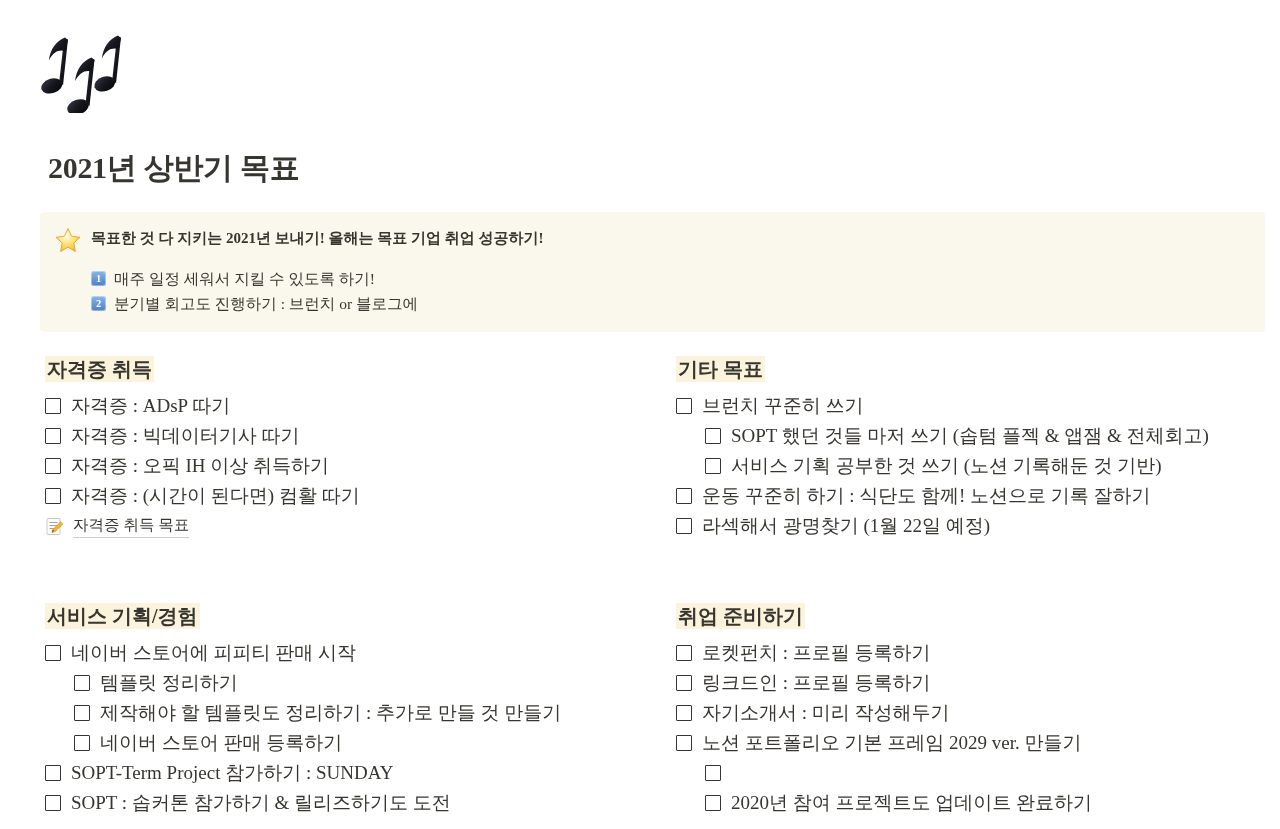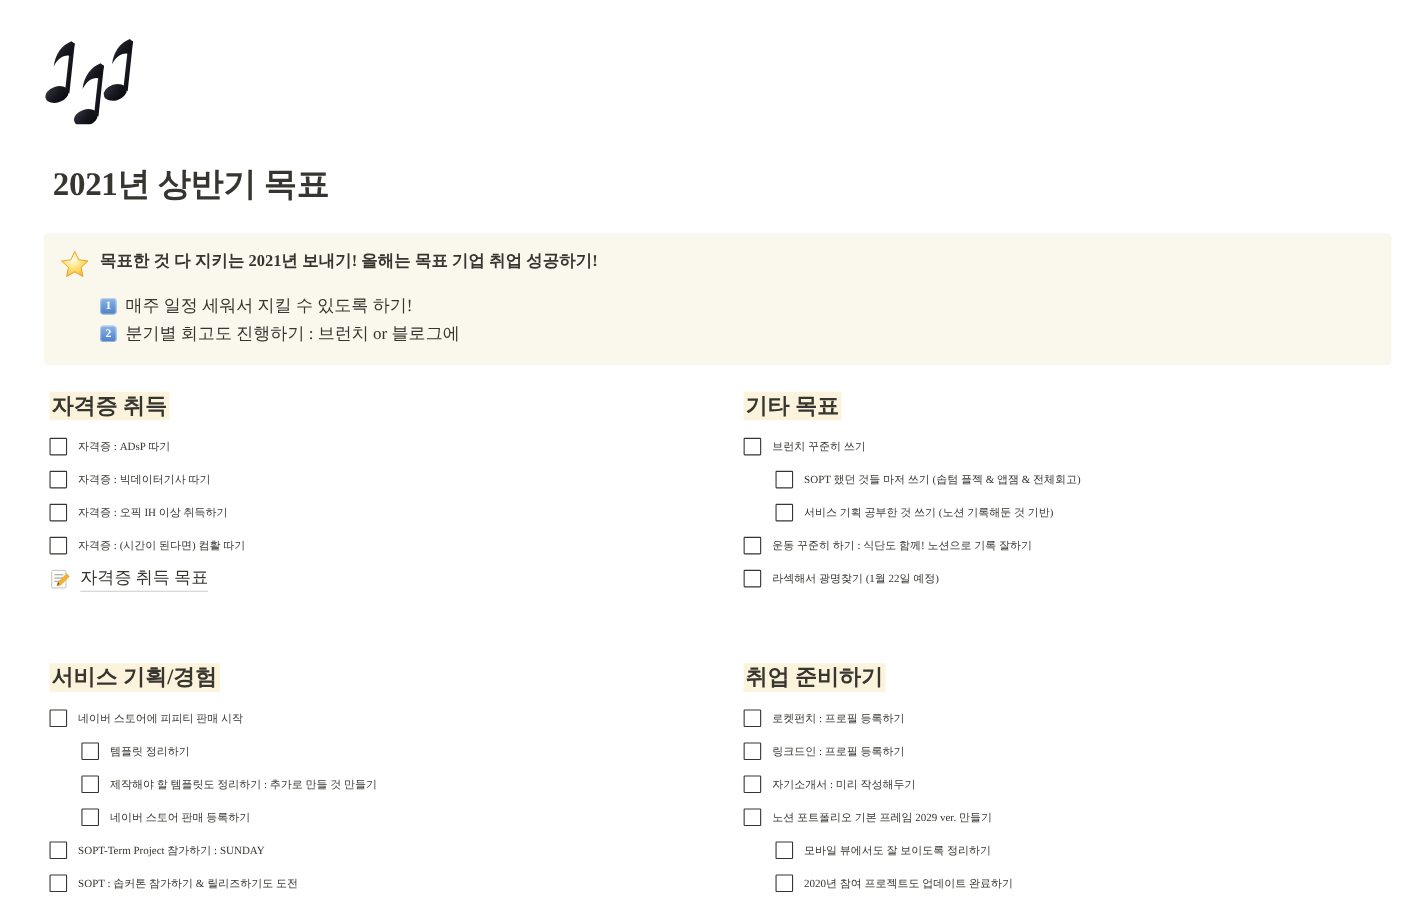--- a/index.html
+++ b/index.html
@@ -39,21 +39,21 @@
   .columns.top{margin-top:24px;}
   .columns.bottom{margin-top:62px;}
 
   .section-heading{display:inline-block;background:var(--highlight);
                    font-size:20px;font-weight:700;line-height:26px;padding:0 2px;}
   .section-items{margin-top:9px;}
   .row{display:flex;align-items:center;height:30px;}
   .row.indent-1{margin-left:29px;}
   .checkbox{width:16px;height:16px;flex:none;border:1.5px solid #36352F;
             border-radius:1px;background:#ffffff;margin-right:10px;cursor:pointer;}
-  .todo-text{font-size:10px;white-space:nowrap;}
+  .todo-text{font-size:19px;white-space:nowrap;}
   .memo-icon{width:19px;height:19px;flex:none;margin-right:9px;}
   .memo-icon svg{width:100%;height:100%;display:block;}
   .page-link-text{font-size:15.5px;font-weight:500;white-space:nowrap;
                   border-bottom:1px solid var(--underline);padding-bottom:1px;cursor:pointer;}
 </style>
 </head>
 <body>
 
 <div class="page">
 
@@ -217,21 +217,20 @@
         <div class="row">
           <span class="checkbox"></span>
           <span class="todo-text">자기소개서 : 미리 작성해두기</span>
         </div>
         <div class="row">
           <span class="checkbox"></span>
           <span class="todo-text">노션 포트폴리오 기본 프레임 2029 ver. 만들기</span>
         </div>
         <div class="row indent-1">
           <span class="checkbox"></span>
-          <span class="todo-text">모바일 뷰에서도 잘 보이도록 정리하기</span>
         </div>
         <div class="row indent-1">
           <span class="checkbox"></span>
           <span class="todo-text">2020년 참여 프로젝트도 업데이트 완료하기</span>
         </div>
       </div>
     </section>
 
   </div>
 

